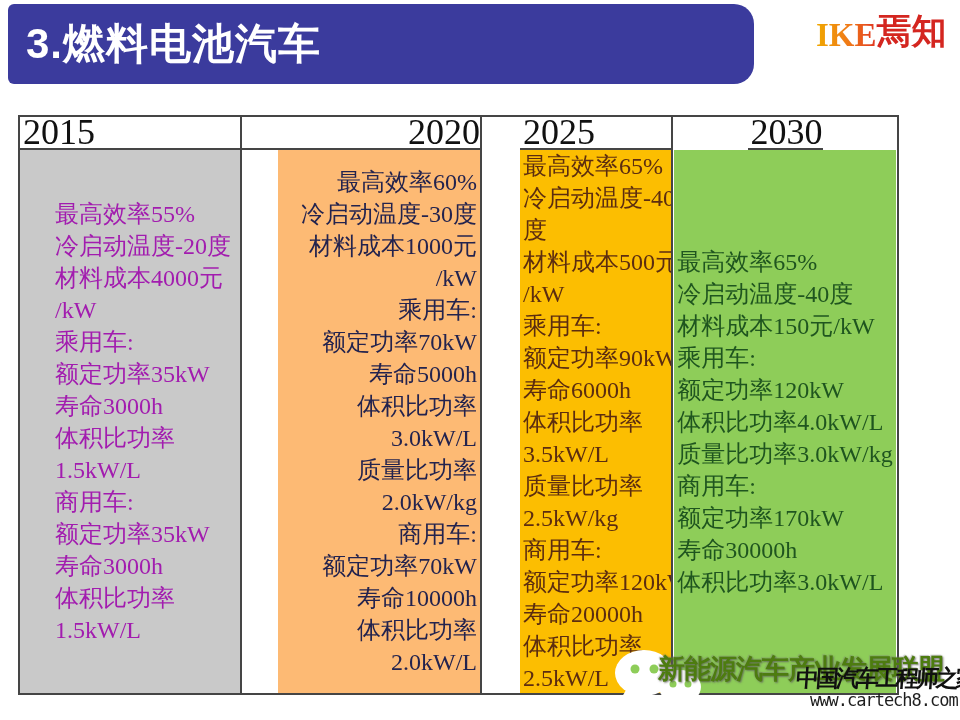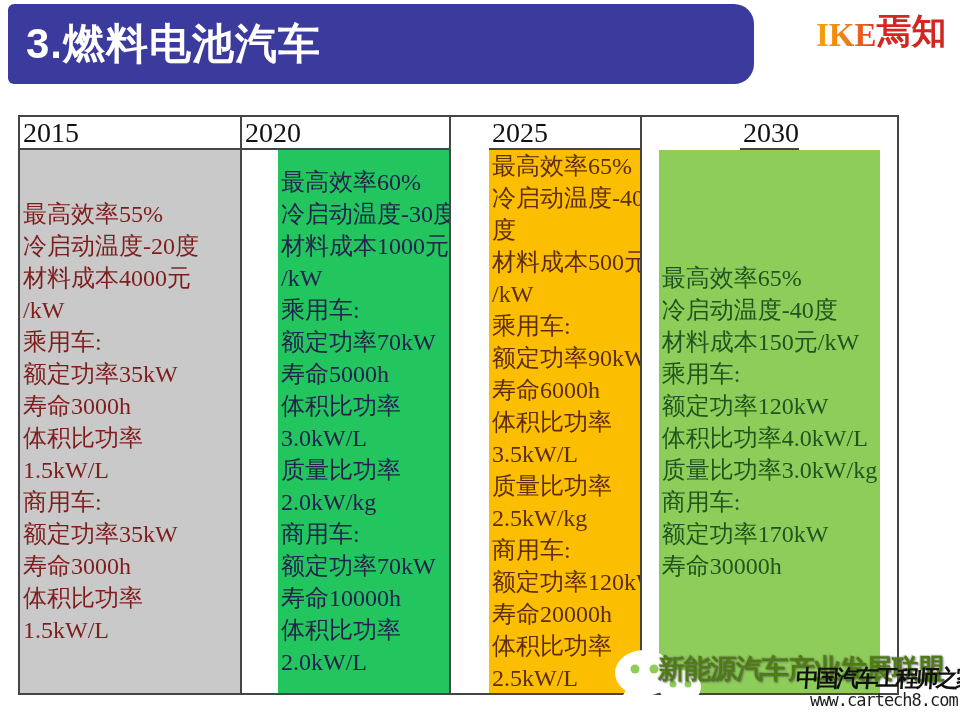--- a/index.html
+++ b/index.html
@@ -18,21 +18,21 @@
               -webkit-background-clip:text;background-clip:text;color:transparent;}
   #logo-cn{font-family:"Liberation Sans","DejaVu Sans",sans-serif;font-size:35px;font-weight:bold;
            color:#d42620;vertical-align:3px;}
 
   
   #roadmap-table{left:18px;top:115px;width:881px;height:580px;display:flex;
                  border:2px solid #454545;box-sizing:border-box;}
   .col{box-sizing:border-box;display:flex;flex-direction:column;border-right:2px solid #454545;}
   .col:last-child{border-right:none;}
   .year-cell{height:33px;box-sizing:border-box;background:#ffffff;border-bottom:2px solid #454545;
-             font-size:28px;color:#111;line-height:31px;padding-left:3px;flex:none;}
+             font-size:36px;color:#111;line-height:31px;padding-left:3px;flex:none;}
   .body-cell{flex:1;display:flex;align-items:center;overflow:hidden;}
   .lines{width:100%;padding:0 3px;box-sizing:border-box;}
   .lines div{font-size:24px;line-height:32px;white-space:nowrap;}
 
   
   #wechat-icon{left:608px;top:646px;width:100px;height:64px;}
   #alliance-label{left:658px;top:651px;font-family:"Liberation Sans","DejaVu Sans",sans-serif;
                   font-weight:bold;font-size:27px;color:#4d7c0f;letter-spacing:-1px;
                   text-shadow:1px 1px 2px rgba(90,90,90,.8),-1px -1px 1px rgba(120,120,120,.4);
                   white-space:nowrap;z-index:5;}
@@ -46,43 +46,43 @@
 <body>
 
 <div class="abs" id="header-bar"></div>
 <div class="abs" id="slide-title">3.燃料电池汽车</div>
 <div class="abs" id="brand-logo"><span id="logo-latin">IKE</span><span id="logo-cn">焉知</span></div>
 
 <div class="abs" id="roadmap-table">
 
   <div class="col" style="width:222px;flex:none;">
     <div class="year-cell">2015</div>
-    <div class="body-cell" style="background: rgb(201, 201, 201); color: #7f1d1d;">
+    <div class="body-cell" style="background: rgb(201, 201, 201); color: #a21caf; padding-left: 32px;">
       <div class="lines">
           <div>最高效率55%</div>
           <div>冷启动温度-20度</div>
           <div>材料成本4000元</div>
           <div>/kW</div>
           <div>乘用车:</div>
           <div>额定功率35kW</div>
           <div>寿命3000h</div>
           <div>体积比功率</div>
           <div>1.5kW/L</div>
           <div>商用车:</div>
           <div>额定功率35kW</div>
           <div>寿命3000h</div>
           <div>体积比功率</div>
           <div>1.5kW/L</div>
         </div>
     </div>
   </div>
 
-  <div class="col" style="width:209px;flex:none;">
+  <div class="col" style="width:240px;flex:none;text-align:right;">
     <div class="year-cell">2020</div>
-    <div class="body-cell" style="background: #22c55e; color: rgb(35, 35, 78); margin-left: 36px;">
+    <div class="body-cell" style="background: #fdba74; color: rgb(35, 35, 78); margin-left: 36px;">
       <div class="lines">
           <div>最高效率60%</div>
           <div>冷启动温度-30度</div>
           <div>材料成本1000元</div>
           <div>/kW</div>
           <div>乘用车:</div>
           <div>额定功率70kW</div>
           <div>寿命5000h</div>
           <div>体积比功率</div>
           <div>3.0kW/L</div>
@@ -129,20 +129,21 @@
           <div>最高效率65%</div>
           <div>冷启动温度-40度</div>
           <div>材料成本150元/kW</div>
           <div>乘用车:</div>
           <div>额定功率120kW</div>
           <div>体积比功率4.0kW/L</div>
           <div>质量比功率3.0kW/kg</div>
           <div>商用车:</div>
           <div>额定功率170kW</div>
           <div>寿命30000h</div>
+          <div>体积比功率3.0kW/L</div>
         </div>
     </div>
   </div>
 
 </div>
 
 <svg class="abs" id="wechat-icon" viewBox="0 0 100 64">
   <ellipse cx="36" cy="27" rx="29" ry="23" fill="#ffffff"></ellipse>
   <polygon points="18,44 10,58 30,48" fill="#ffffff"></polygon>
   <circle cx="27" cy="23" r="4.5" fill="#8ecd59"></circle>

